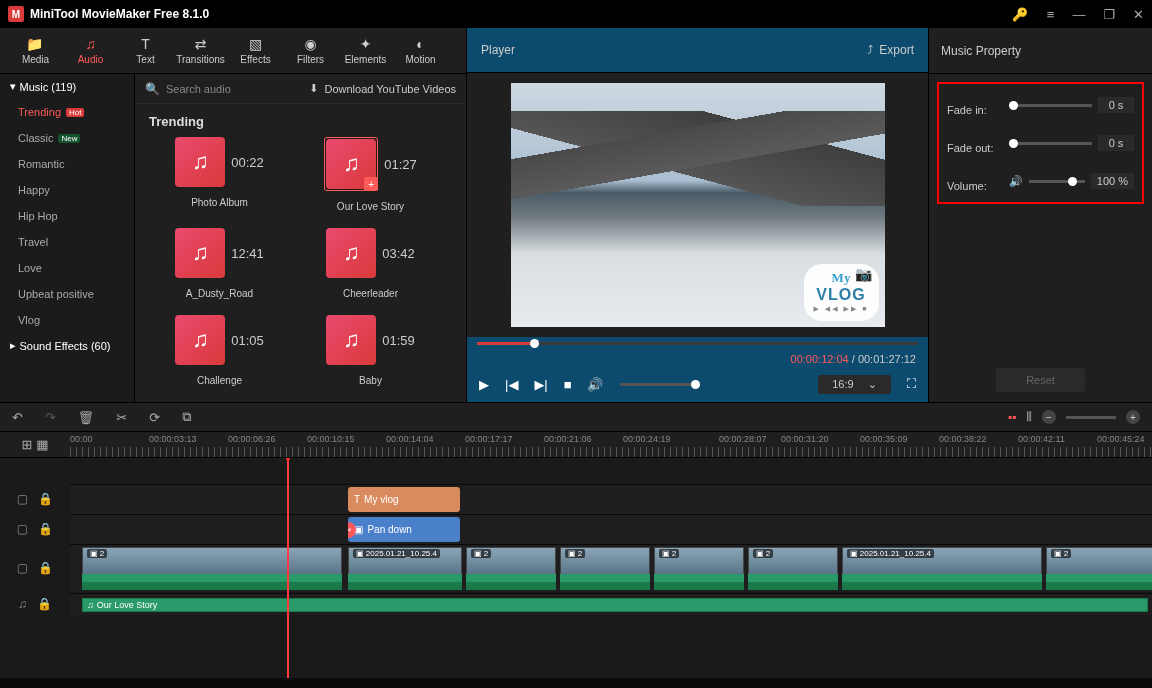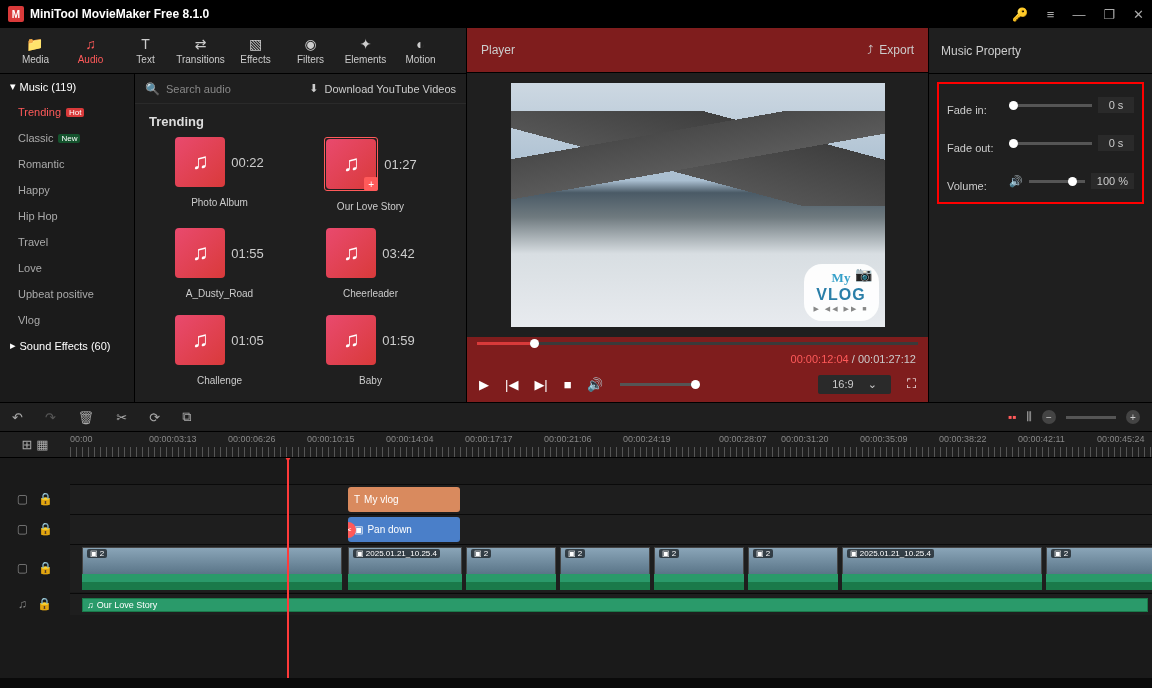--- a/index.html
+++ b/index.html
@@ -36,21 +36,21 @@
 .card { width: 145px; display: flex; flex-direction: column; align-items: center; position: relative;}
 .thumb-row { display: flex; align-items: center; gap: 6px; }
 .thumb { width: 50px; height: 50px; background: linear-gradient(135deg,#e94a6e,#d93a3a); border-radius: 4px; display: flex; align-items: center; justify-content: center; color: #fff; font-size: 22px;}
 .card.selected { }
 .card.selected .thumb-wrap { border: 1px solid #ff5a5a; border-radius: 3px; padding: 1px; position: relative;}
 .thumb-wrap { position: relative; }
 .add-badge { position: absolute; right: -1px; bottom: -1px; background: #ff5a5a; color:#fff; width:14px; height:14px; font-size:10px; display:flex; align-items:center; justify-content:center; border-radius:2px;}
 .dur { font-size: 13px; color: #ccc; }
 .card-name { font-size: 10px; color: #ccc; margin-top: 10px; text-align:center; }
 
-.player-col { flex: 1; background: #7f1d1d; display: flex; flex-direction: column; border-left:1px solid #000; border-right:1px solid #000;}
+.player-col { flex: 1; background: #0c4a6e; display: flex; flex-direction: column; border-left:1px solid #000; border-right:1px solid #000;}
 .player-head { height: 46px; display: flex; align-items: center; justify-content: space-between; padding: 0 14px; border-bottom:1px solid #000; font-size:12px; color:#ccc;}
 .export-btn { display: flex; align-items: center; gap: 6px; cursor: pointer;}
 .video-area { flex: 1; display: flex; align-items: center; justify-content: center; background: #1f1f1f; padding: 10px 0;}
 .video-canvas { width: 374px; height: 244px; background: linear-gradient(#cdd8e2 0%, #a9bed0 40%, #4a5a66 45%, #6f7a7f 55%, #d8dee2 70%, #e8ebef 100%); position: relative;}
 .mountain { position:absolute; top:28px; left:0; right:0; height:95px; background: linear-gradient(170deg, transparent 30%, #4a4a4a 30%, #5a5a5a 55%, transparent 55%), linear-gradient(195deg, transparent 25%, #3f3f3f 25%, #555 60%, transparent 60%); }
 .vlog-badge { position: absolute; right: 6px; bottom: 6px; background: rgba(255,255,255,0.92); border-radius: 18px; padding: 6px 10px 8px; text-align:center;}
 .vlog-badge .my { color:#36a0c9; font-family: cursive; font-size:13px; font-weight:bold;}
 .vlog-badge .vlog { color:#2a7ea8; font-weight:900; font-size:16px; letter-spacing:1px; }
 .vlog-badge .cam { position:absolute; right:6px; top:2px; font-size:14px;}
 .vlog-icons { font-size:7px; color:#888; letter-spacing:2px; margin-top:1px;}
@@ -241,21 +241,21 @@
                 </div>
                 <div class="dur">01:27</div>
               </div>
               <div class="card-name">Our Love Story</div>
             </div>
             <div class="card">
               <div class="thumb-row">
                 <div class="thumb-wrap">
                   <div class="thumb">♫</div>
                 </div>
-                <div class="dur">01:55</div>
+                <div class="dur">12:41</div>
               </div>
               <div class="card-name">A_Dusty_Road</div>
             </div>
             <div class="card">
               <div class="thumb-row">
                 <div class="thumb-wrap">
                   <div class="thumb">♫</div>
                 </div>
                 <div class="dur">03:42</div>
               </div>
@@ -351,20 +351,23 @@
           <div class="prop-label">Volume:</div>
           <span style="font-size:11px;">🔊</span>
           <div class="p-slider">
               <div class="p-thumb vol-thumb"></div>
             </div>
           <div class="p-val">100 %</div>
         </div>
       </div>
     </div>
     <div style="flex:1"></div>
+    <div class="prop-btn-row">
+      <div class="reset-btn">Reset</div>
+    </div>
   </div>
 </div>
 
 <div class="timeline">
   <div class="tl-toolbar">
     <span class="tl-tool">↶</span>
     <span class="tl-tool" style="opacity:.4">↷</span>
     <span class="tl-tool">🗑</span>
     <span class="tl-tool">✂</span>
     <span class="tl-tool">⟳</span>

